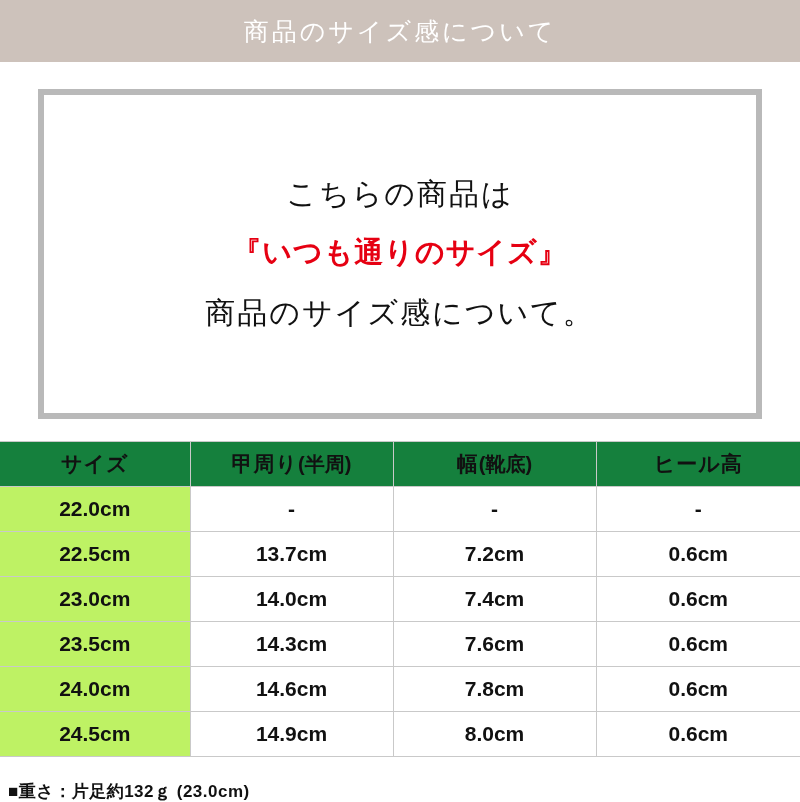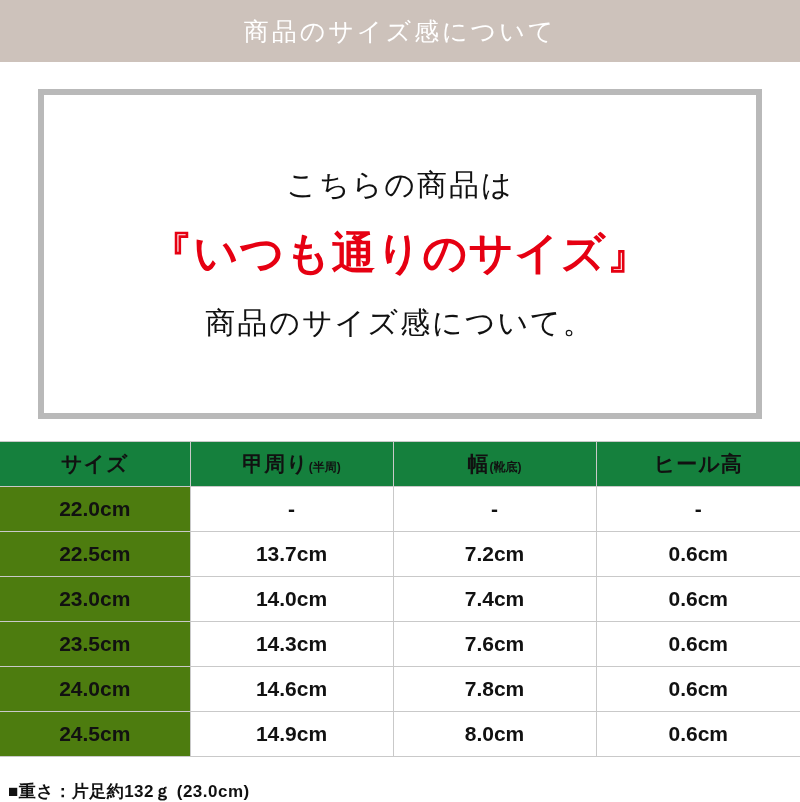--- a/index.html
+++ b/index.html
@@ -56,21 +56,21 @@
     justify-content: center;
     background: #ffffff;
   }
   .callout-line1 {
     font-size: 30px;
     letter-spacing: 2px;
     color: #111111;
     margin-bottom: 18px;
   }
   .callout-line2 {
-    font-size: 44px;
+    font-size: 29px;
     font-weight: bold;
     color: #e60012;
     letter-spacing: 1px;
     margin-bottom: 20px;
     white-space: nowrap;
   }
   .callout-line3 {
     font-size: 30px;
     letter-spacing: 2px;
     color: #111111;
@@ -97,26 +97,26 @@
     color: #111111;
     padding: 0;
   }
   table.size-table thead th {
     background: #15803d;
     font-size: 21px;
     font-weight: bold;
     letter-spacing: 1px;
   }
   table.size-table thead th .sub {
-    font-size: 12px;
+    font-size: 20px;
     font-weight: bold;
     letter-spacing: 0;
   }
   table.size-table tbody td.size-col {
-    background: #4d7c0f;
+    background: #bef264;
   }
   table.size-table col.c1 { width: 190px; }
   table.size-table col.c2 { width: 203px; }
   table.size-table col.c3 { width: 203px; }
   table.size-table col.c4 { width: 204px; }
 
   
   table.size-table tr th:first-child,
   table.size-table tr td:first-child { border-left: none; }
   table.size-table tr th:last-child,

